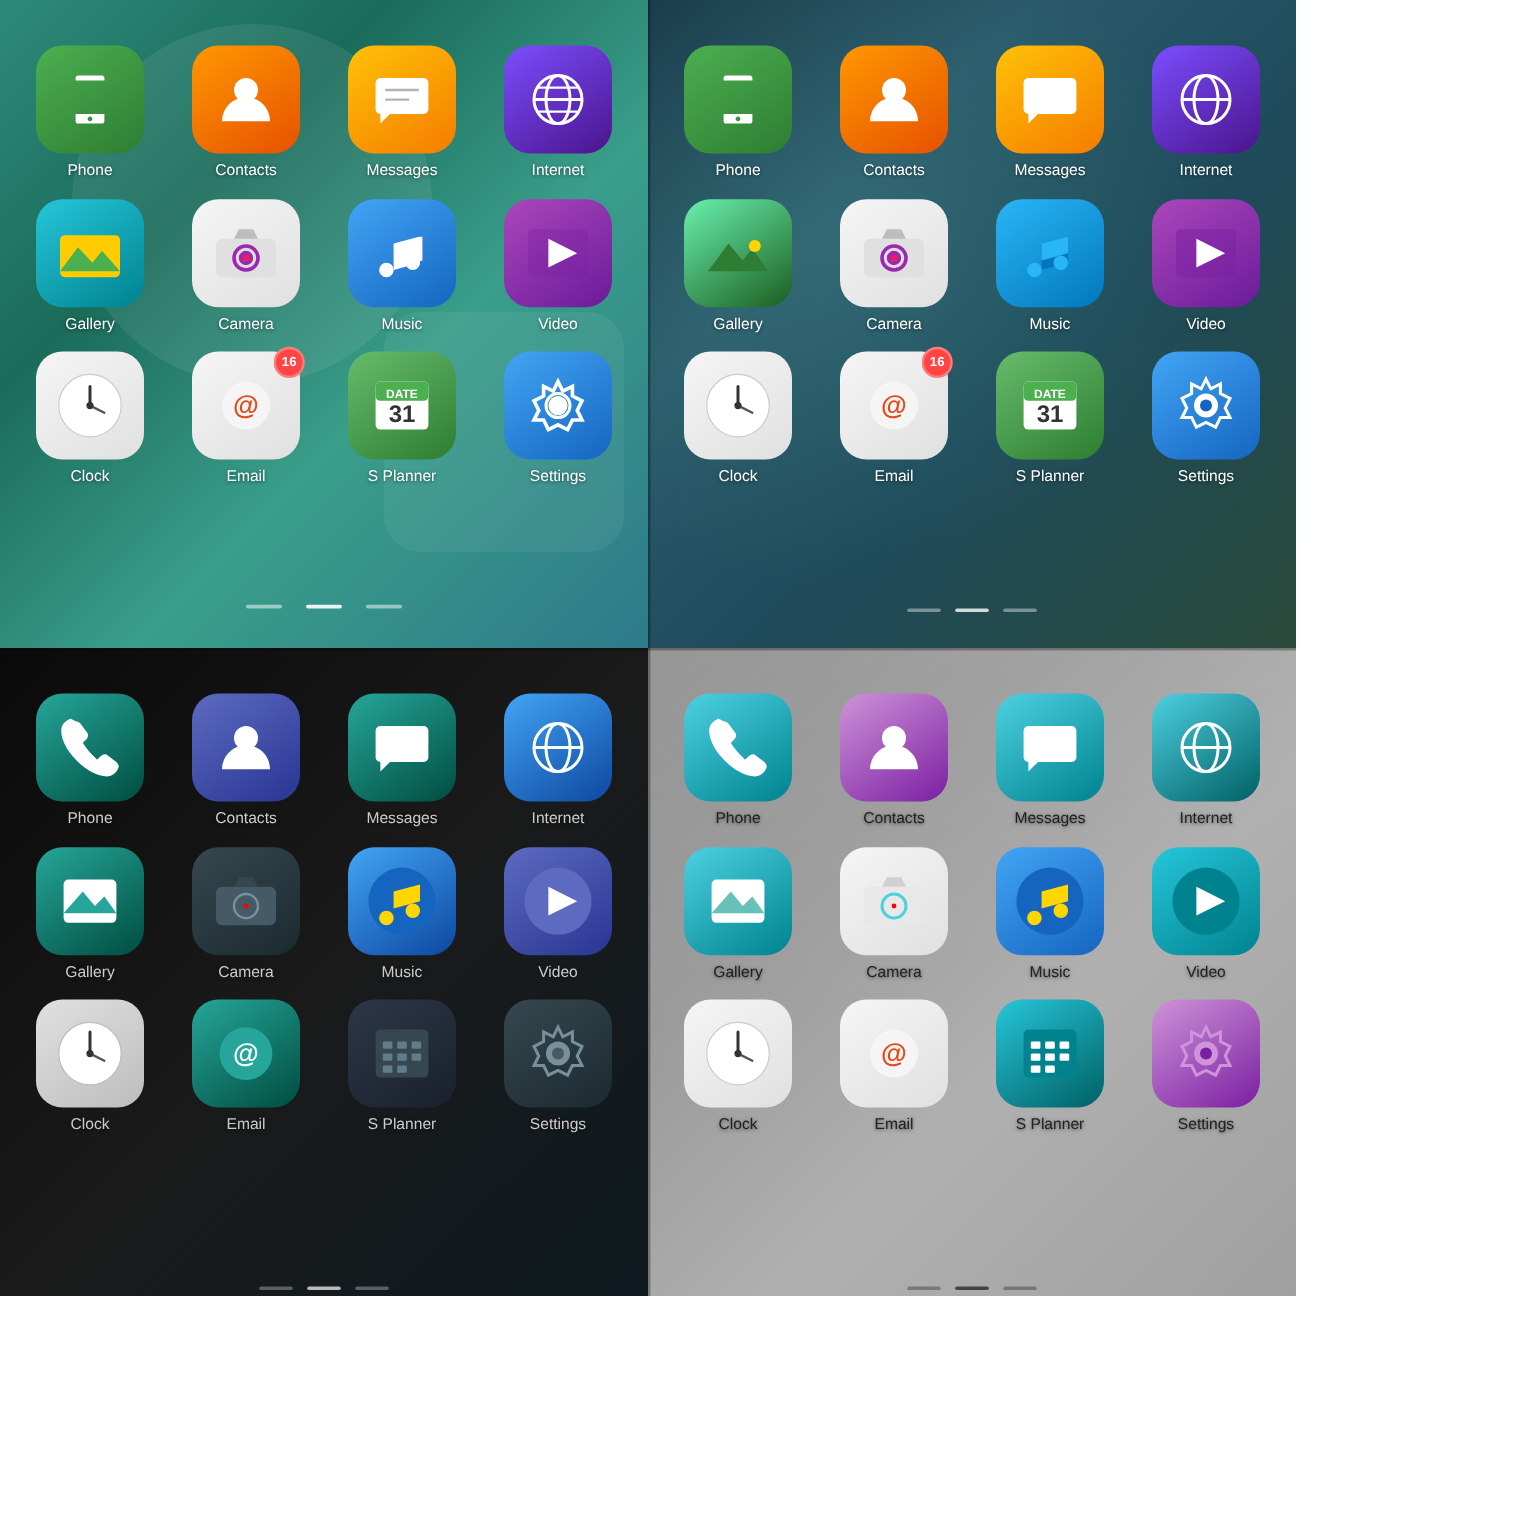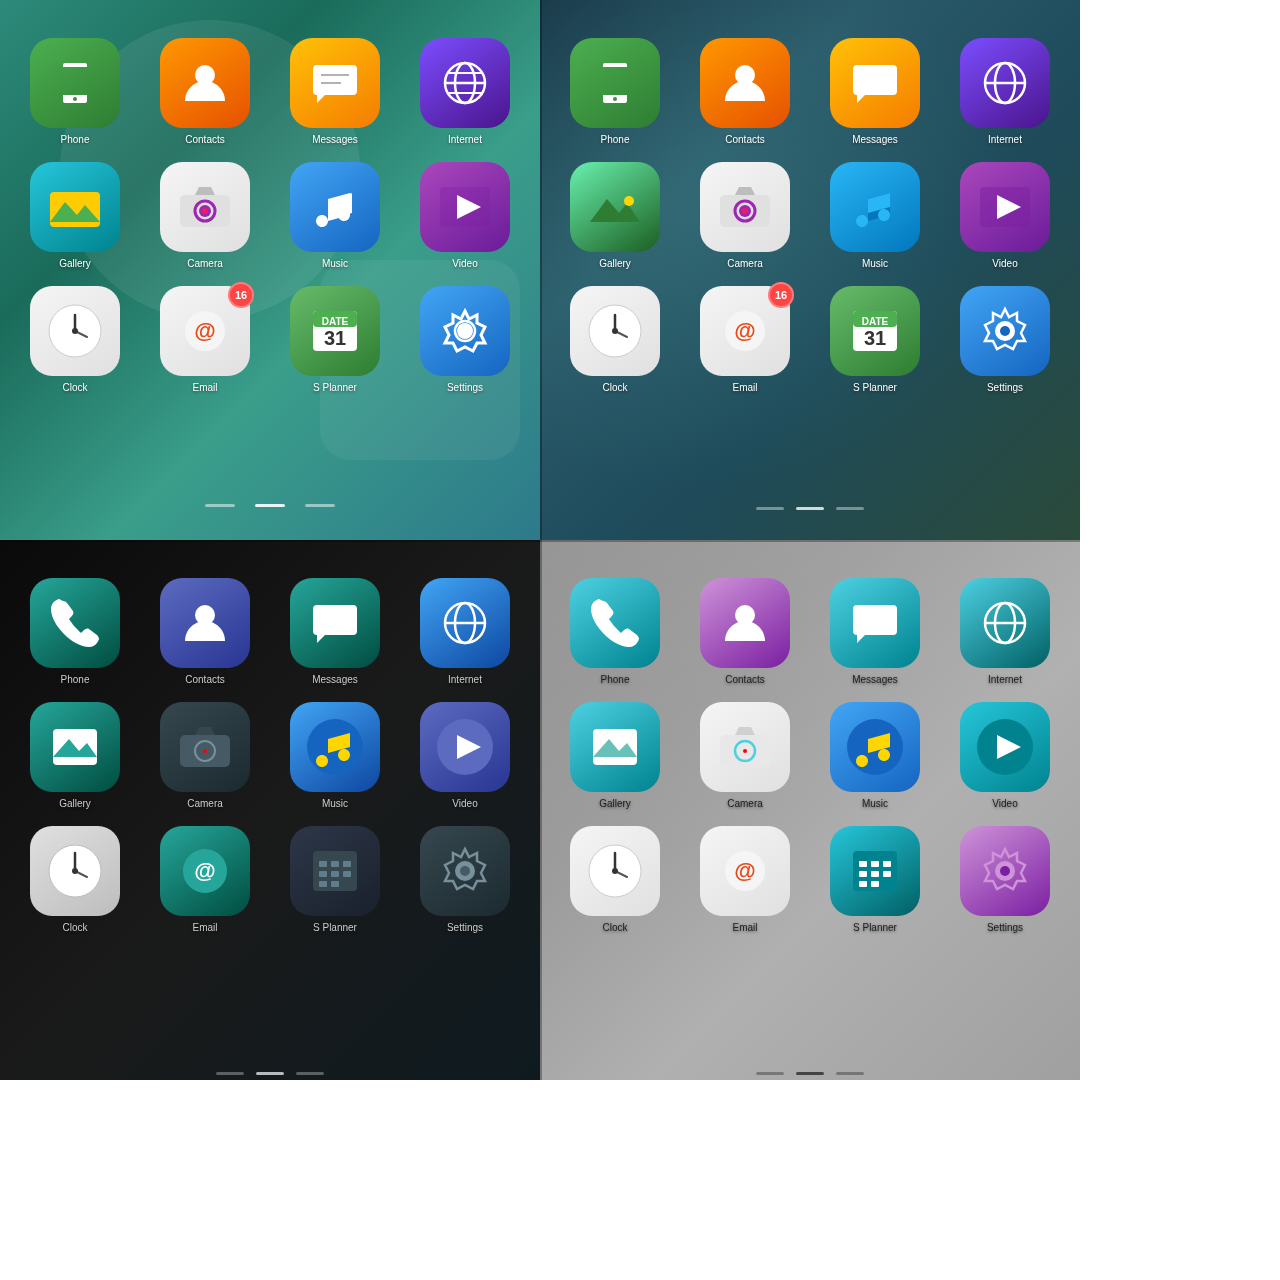--- a/index.html
+++ b/index.html
@@ -105,21 +105,21 @@
       justify-content: center;
       overflow: visible;
     }
 
     .icon-shell svg {
       width: 60px;
       height: 60px;
     }
 
     .app-label {
-      font-size: 10px;
+      font-size: 13px;
       color: white;
       text-align: center;
       text-shadow: 0 1px 3px rgba(0,0,0,0.5);
       line-height: 1.2;
     }
 
     .app-label-dark {
       color: #cccccc;
     }
 

